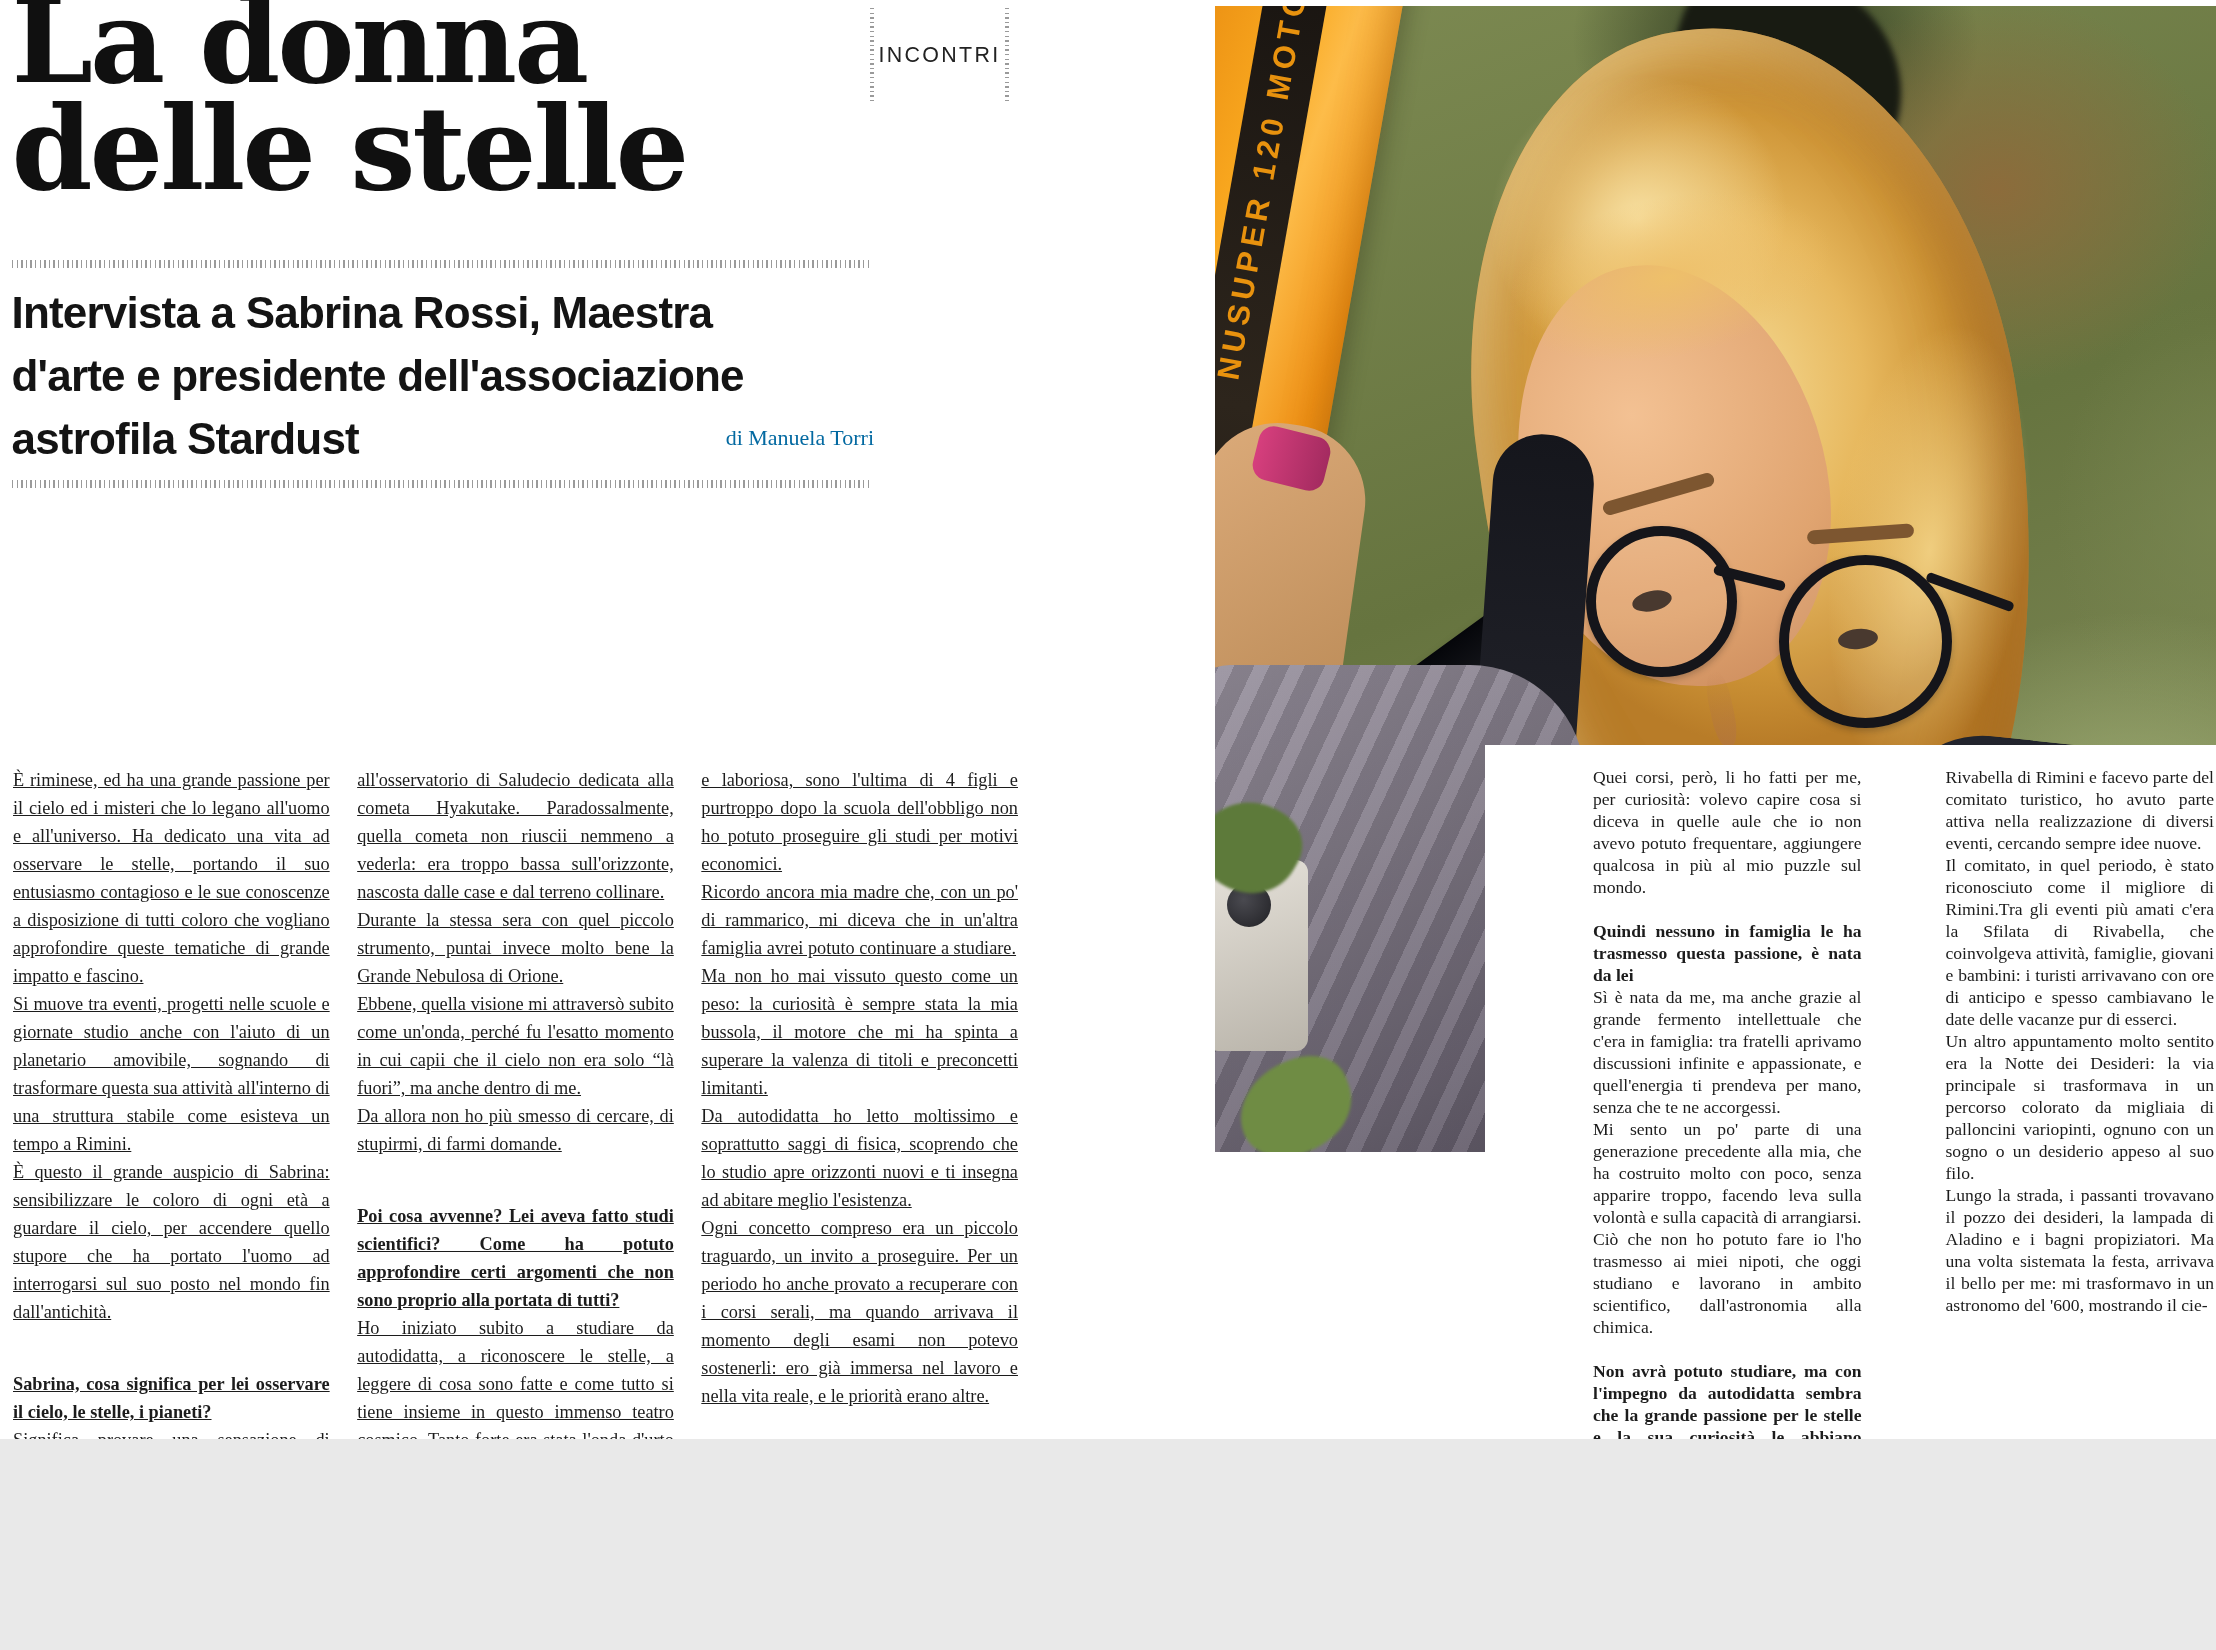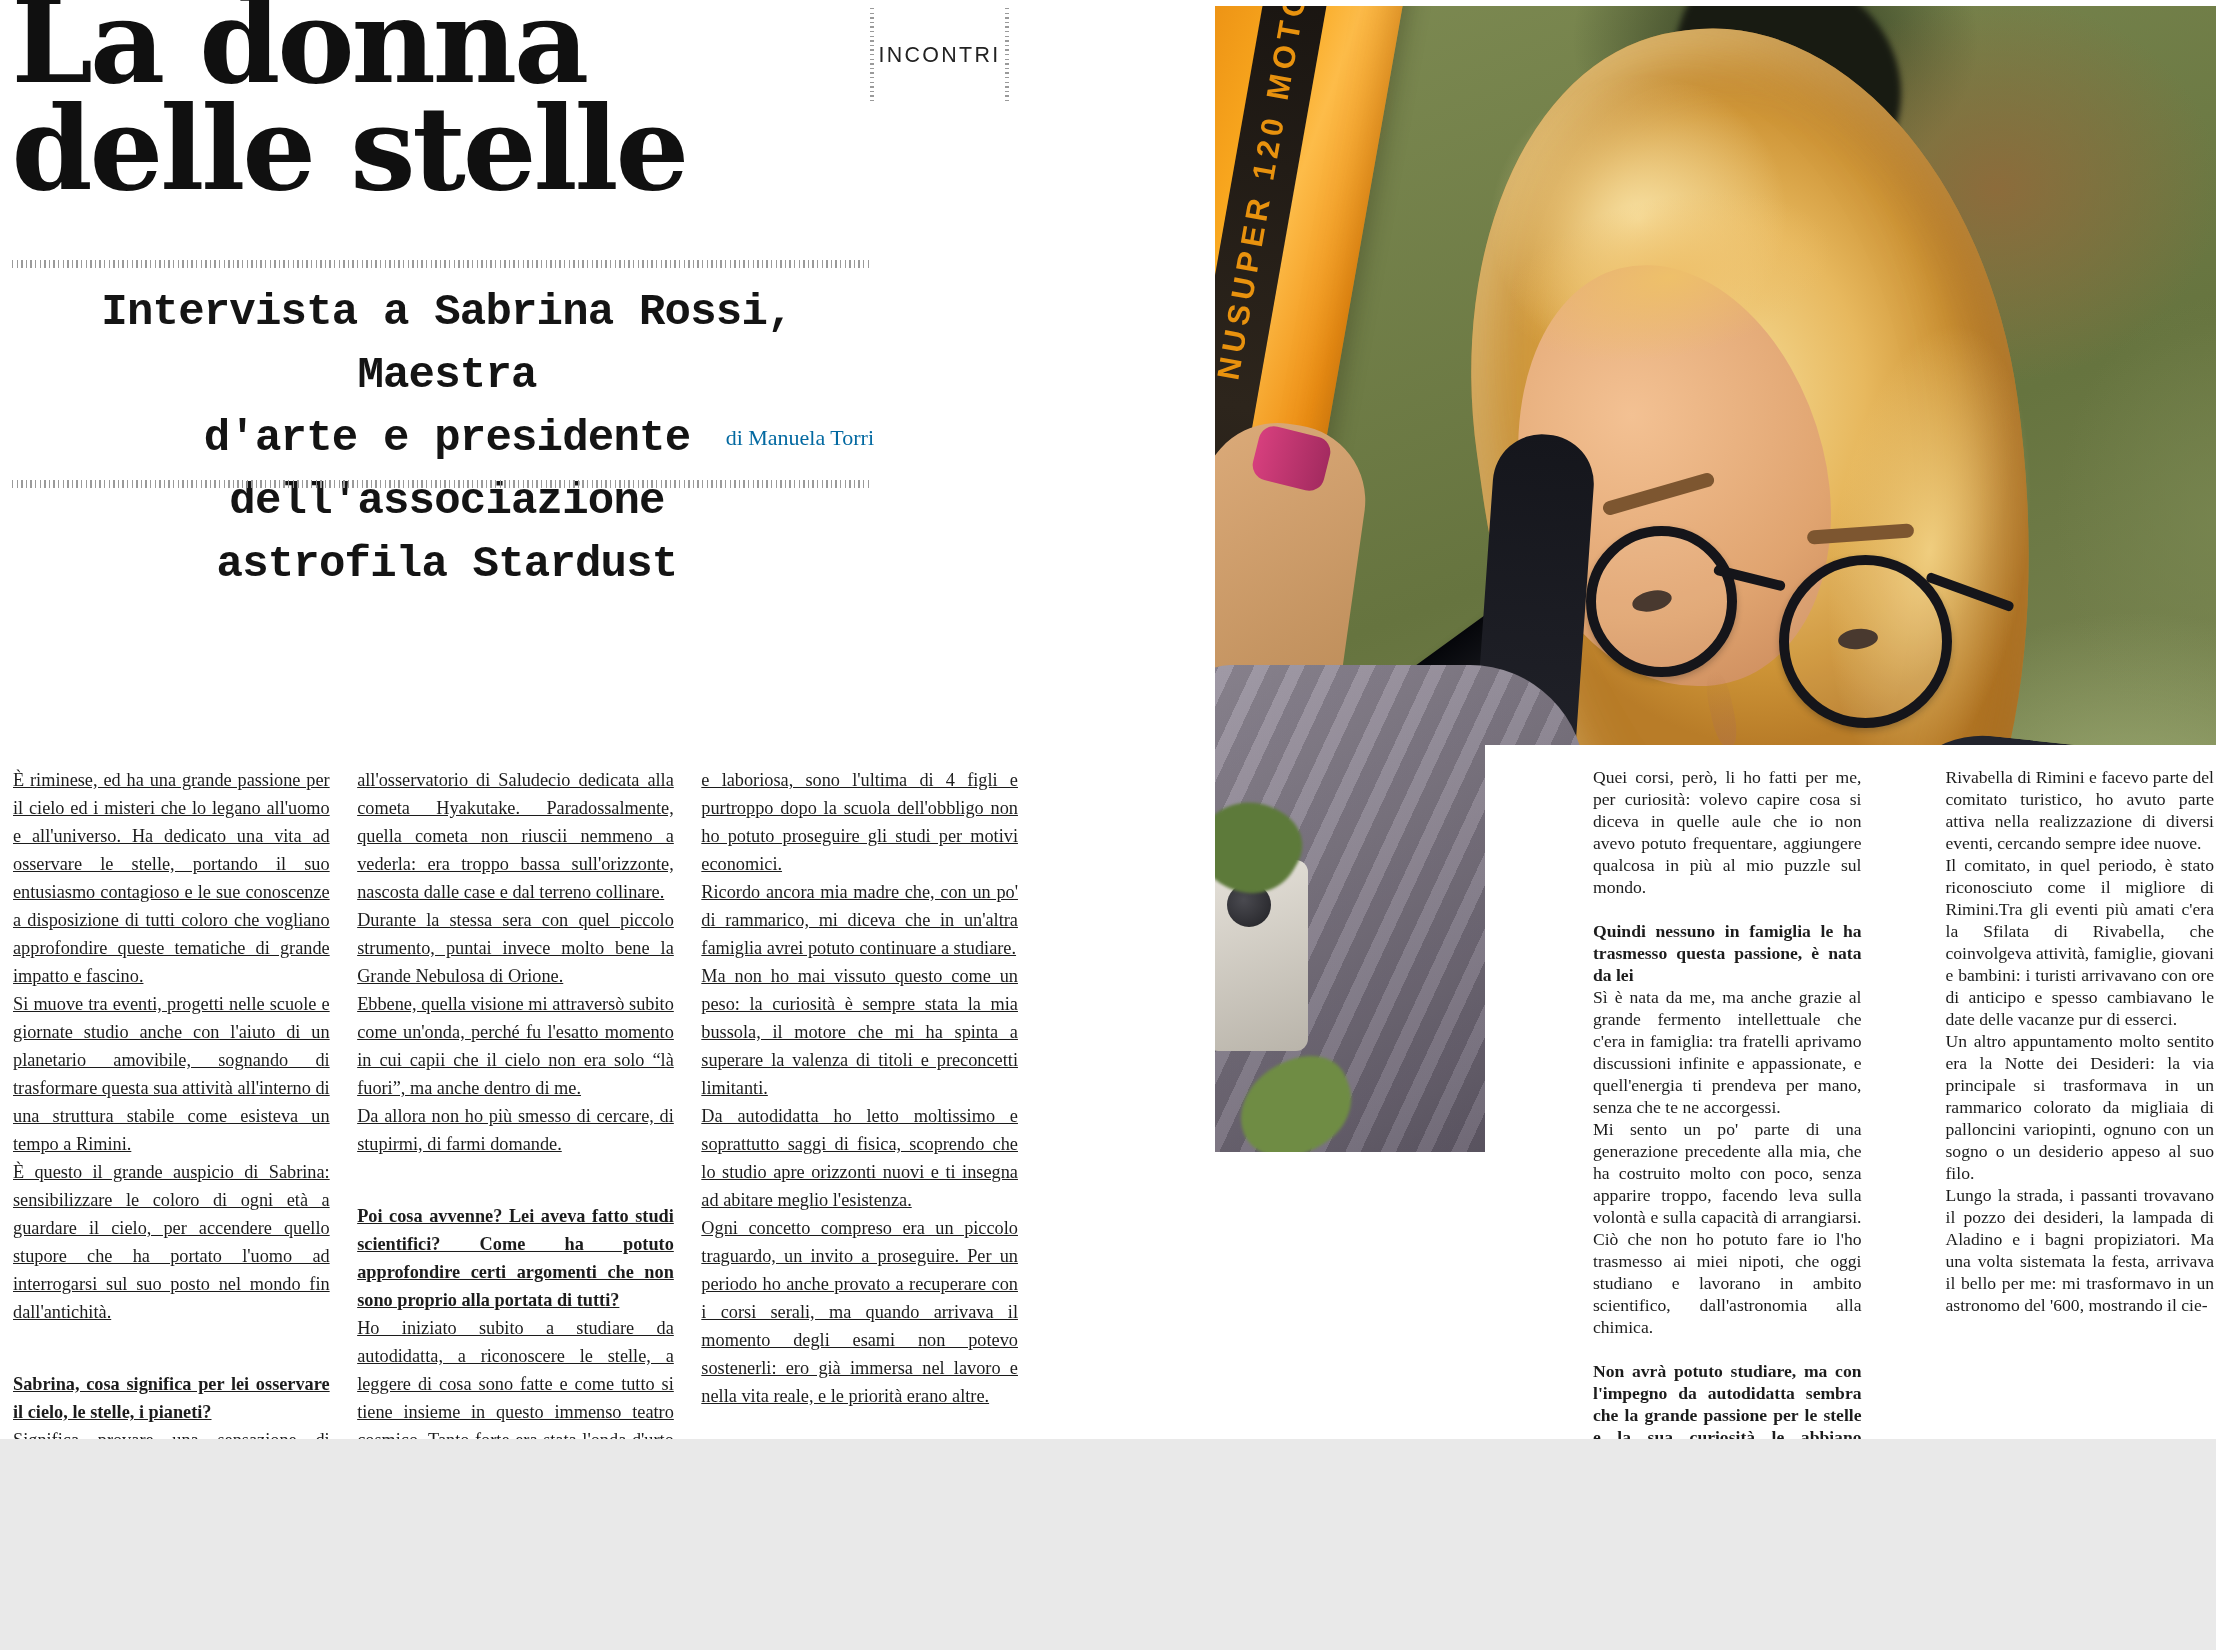--- a/index.html
+++ b/index.html
@@ -14,22 +14,22 @@
     font-size:116px;line-height:107px;letter-spacing:-3.1px;color:#101010;
   }
   .rule-h{
     position:absolute;left:11.5px;width:860px;height:8.4px;
     background:repeating-linear-gradient(90deg,#9a9a9a 0 1.5px,transparent 1.5px 4.6px);
   }
   .rule-h.top{top:260px;}
   .rule-h.bottom{top:480px;}
   .subtitle{
     position:absolute;left:11.5px;top:281px;width:871px;
-    font-family:Liberation Mono, monospace;font-weight:700;
-    font-size:44px;line-height:63px;letter-spacing:-0.8px;color:#141414;text-align:center;
+    font-family:Liberation Sans, sans-serif;font-weight:700;
+    font-size:44px;line-height:63px;letter-spacing:-0.8px;color:#141414;
   }
   .byline{
     position:absolute;left:535px;top:425px;width:339px;text-align:right;
     font-size:22px;color:#0369a1;
   }
   
   .section-box{position:absolute;left:870px;top:7.6px;width:139px;height:93px;}
   .rule-v{
     position:absolute;top:0;width:3.8px;height:93px;
     background:repeating-linear-gradient(180deg,#9a9a9a 0 1.5px,transparent 1.5px 4.6px);
@@ -321,21 +321,21 @@
   </div>
 
   <div class="cols cols-right">
     <p>Quei corsi, però, li ho fatti per me, per curiosità: volevo capire cosa si diceva in quelle aule che io non avevo potuto frequentare, aggiungere qualcosa in più al mio puzzle sul mondo.</p>
     <p class="q">Quindi nessuno in famiglia le ha trasmesso questa passione, è nata da lei</p>
     <p>Sì è nata da me, ma anche grazie al grande fermento intellettuale che c'era in famiglia: tra fratelli aprivamo discussioni infinite e appassionate, e quell'energia ti prendeva per mano, senza che te ne accorgessi.</p>
     <p>Mi sento un po' parte di una generazione precedente alla mia, che ha costruito molto con poco, senza apparire troppo, facendo leva sulla volontà e sulla capacità di arrangiarsi. Ciò che non ho potuto fare io l'ho trasmesso ai miei nipoti, che oggi studiano e lavorano in ambito scientifico, dall'astronomia alla chimica.</p>
     <p class="q">Non avrà potuto studiare, ma con l'impegno da autodidatta sembra che la grande passione per le stelle e la sua curiosità le abbiano ugualmente aperto diverse esperienze: ce ne può raccontare qualcuna?</p>
     <p>Sono state tante, come progetti in collaborazione con le scuole, ma anche quando avevo un'attività a Rivabella di Rimini e facevo parte del comitato turistico, ho avuto parte attiva nella realizzazione di diversi eventi, cercando sempre idee nuove.</p>
     <p>Il comitato, in quel periodo, è stato riconosciuto come il migliore di Rimini.Tra gli eventi più amati c'era la Sfilata di Rivabella, che coinvolgeva attività, famiglie, giovani e bambini: i turisti arrivavano con ore di anticipo e spesso cambiavano le date delle vacanze pur di esserci.</p>
-    <p>Un altro appuntamento molto sentito era la Notte dei Desideri: la via principale si trasformava in un rammarico colorato da migliaia di palloncini variopinti, ognuno con un sogno o un desiderio appeso al suo filo.</p>
+    <p>Un altro appuntamento molto sentito era la Notte dei Desideri: la via principale si trasformava in un percorso colorato da migliaia di palloncini variopinti, ognuno con un sogno o un desiderio appeso al suo filo.</p>
     <p>Lungo la strada, i passanti trovavano il pozzo dei desideri, la lampada di Aladino e i bagni propiziatori. Ma una volta sistemata la festa, arrivava il bello per me: mi trasformavo in un astronomo del '600, mostrando il cie-</p>
   </div>
 
   <div class="footer footer-left">
     <span class="num">46</span><span class="sep">|</span><span>Geronimo 82</span><span class="sep">|</span><span>Febbraio / Marzo 2026</span>
   </div>
   <div class="footer footer-right">
     <span>Geronimo 82</span><span class="sep">|</span><span>Febbraio / Marzo 2026</span><span class="sep">|</span><span class="num">47</span>
   </div>
 

